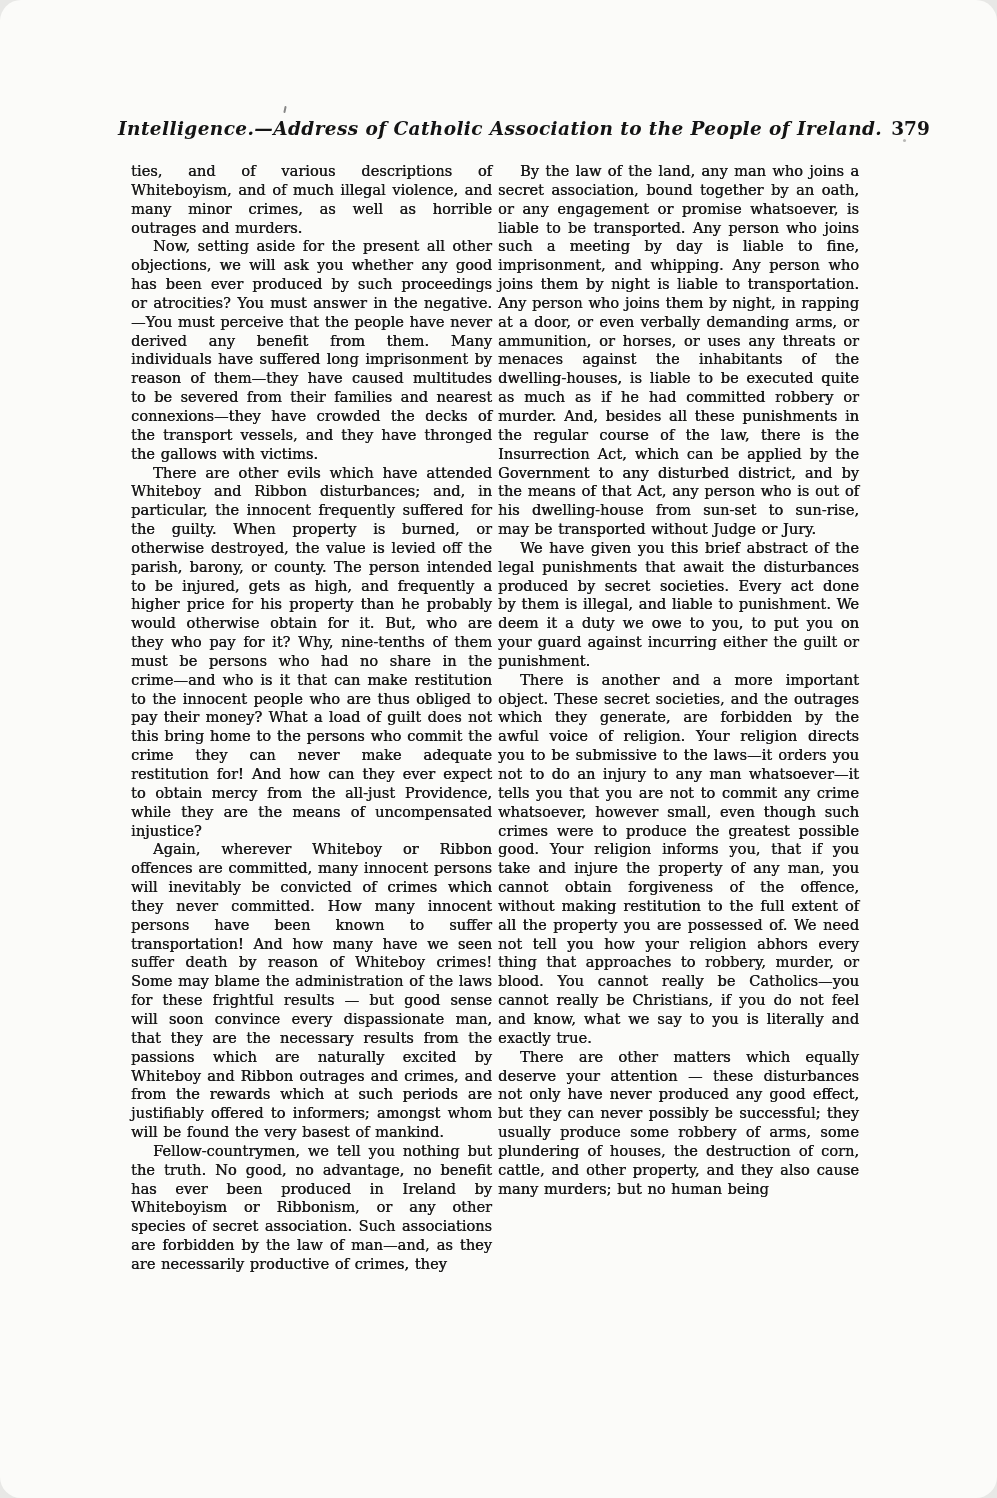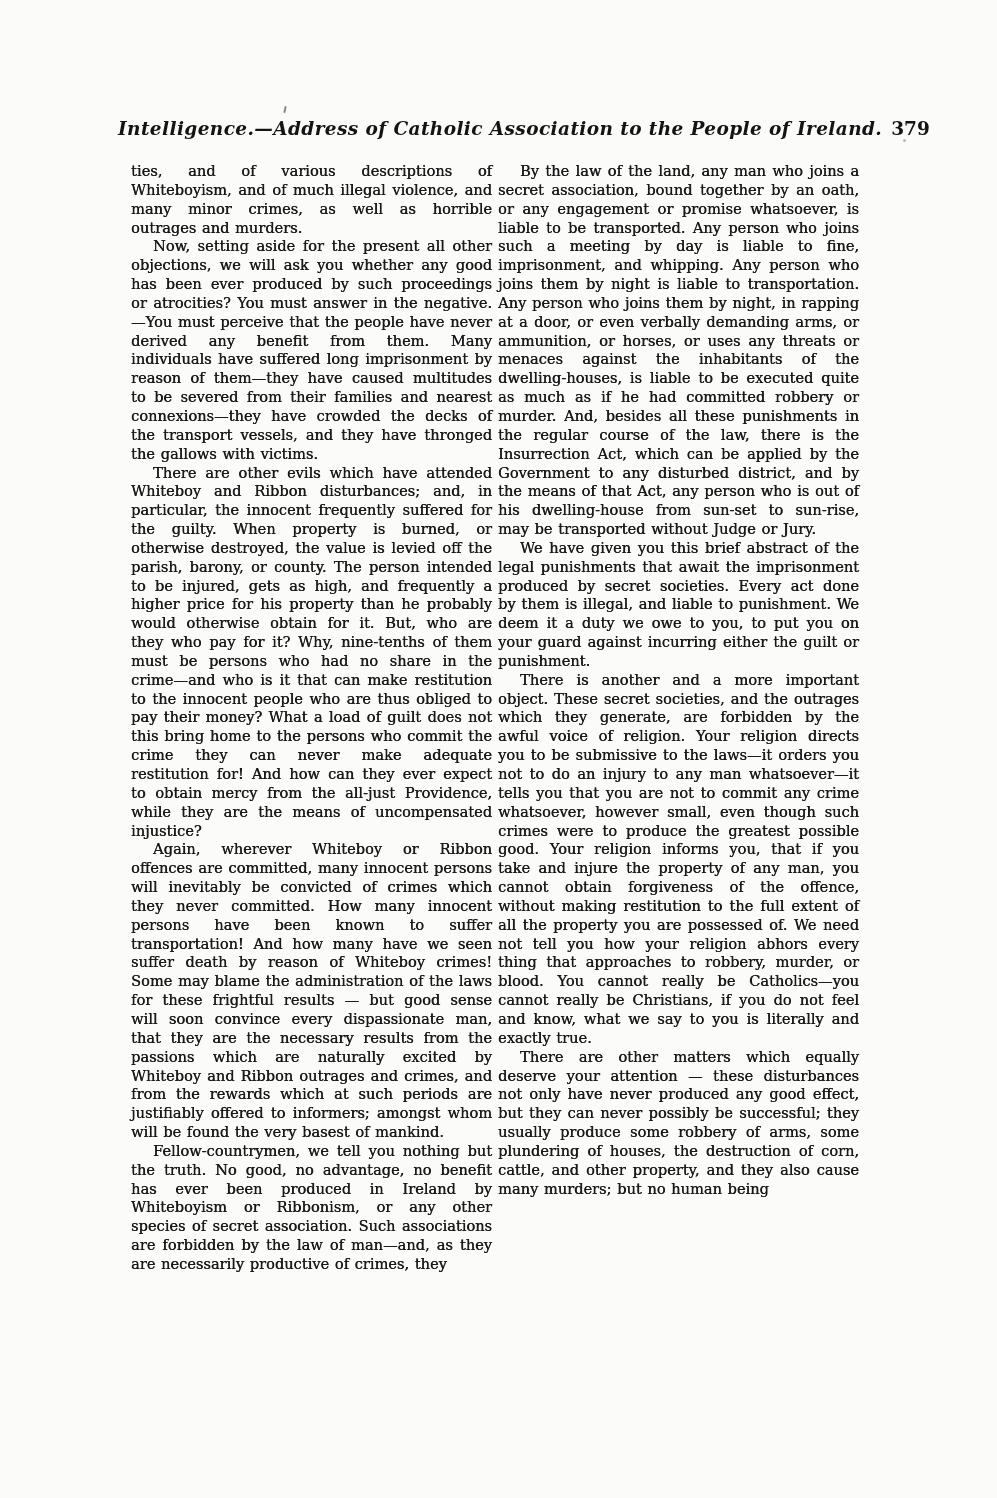--- a/index.html
+++ b/index.html
@@ -9,20 +9,21 @@
   }
   .page {
     position: relative;
     width: 997px;
     height: 1498px;
     margin: 0 auto;
     background: #fbfbf9;
     overflow: hidden;
     color: #161616;
     font-family: "DejaVu Serif", "Liberation Serif", serif;
+    border-radius: 21px;
   }
   
   .running-head {
     position: absolute;
     top: 118px;
     left: 118px;
     width: 752px;
     text-align: center;
     white-space: nowrap;
   }
@@ -107,20 +108,20 @@
     <div class="col">
       <p class="cont">ties, and of various descriptions of Whiteboyism, and of much illegal violence, and many minor crimes, as well as horrible outrages and murders.</p>
       <p>Now, setting aside for the present all other objections, we will ask you whether any good has been ever produced by such proceedings or atrocities?  You must answer in the negative.—You must perceive that the people have never derived any benefit from them.  Many individuals have suffered long imprisonment by reason of them—they have caused multitudes to be severed from their families and nearest connexions—they have crowded the decks of the transport vessels, and they have thronged the gallows with victims.</p>
       <p>There are other evils which have attended Whiteboy and Ribbon disturbances; and, in particular, the innocent frequently suffered for the guilty.  When property is burned, or otherwise destroyed, the value is levied off the parish, barony, or county.  The person intended to be injured, gets as high, and frequently a higher price for his property than he probably would otherwise obtain for it.  But, who are they who pay for it?  Why, nine-tenths of them must be persons who had no share in the crime—and who is it that can make restitution to the innocent people who are thus obliged to pay their money?  What a load of guilt does not this bring home to the persons who commit the crime they can never make adequate restitution for!  And how can they ever expect to obtain mercy from the all-just Providence, while they are the means of uncompensated injustice?</p>
       <p>Again, wherever Whiteboy or Ribbon offences are committed, many innocent persons will inevitably be convicted of crimes which they never committed.  How many innocent persons have been known to suffer transportation!  And how many have we seen suffer death by reason of Whiteboy crimes!  Some may blame the administration of the laws for these frightful results — but good sense will soon convince every dispassionate man, that they are the necessary results from the passions which are naturally excited by Whiteboy and Ribbon outrages and crimes, and from the rewards which at such periods are justifiably offered to informers; amongst whom will be found the very basest of mankind.</p>
       <p>Fellow-countrymen, we tell you nothing but the truth.  No good, no advantage, no benefit has ever been produced in Ireland by Whiteboyism or Ribbonism, or any other species of secret association.  Such associations are forbidden by the law of man—and, as they are necessarily productive of crimes, they</p>
     </div>
 
     <div class="col">
       <p>By the law of the land, any man who joins a secret association, bound together by an oath, or any engagement or promise whatsoever, is liable to be transported.  Any person who joins such a meeting by day is liable to fine, imprisonment, and whipping.  Any person who joins them by night is liable to transportation.  Any person who joins them by night, in rapping at a door, or even verbally demanding arms, or ammunition, or horses, or uses any threats or menaces against the inhabitants of the dwelling-houses, is liable to be executed quite as much as if he had committed robbery or murder.  And, besides all these punishments in the regular course of the law, there is the Insurrection Act, which can be applied by the Government to any disturbed district, and by the means of that Act, any person who is out of his dwelling-house from sun-set to sun-rise, may be transported without Judge or Jury.</p>
-      <p>We have given you this brief abstract of the legal punishments that await the imprisonment produced by secret societies.  Every act done by them is illegal, and liable to punishment.  We deem it a duty we owe to you, to put you on your guard against incurring either the guilt or punishment.</p>
+      <p>We have given you this brief abstract of the legal punishments that await the disturbances produced by secret societies.  Every act done by them is illegal, and liable to punishment.  We deem it a duty we owe to you, to put you on your guard against incurring either the guilt or punishment.</p>
       <p>There is another and a more important object.  These secret societies, and the outrages which they generate, are forbidden by the awful voice of religion.  Your religion directs you to be submissive to the laws—it orders you not to do an injury to any man whatsoever—it tells you that you are not to commit any crime whatsoever, however small, even though such crimes were to produce the greatest possible good.  Your religion informs you, that if you take and injure the property of any man, you cannot obtain forgiveness of the offence, without making restitution to the full extent of all the property you are possessed of.  We need not tell you how your religion abhors every thing that approaches to robbery, murder, or blood.  You cannot really be Catholics—you cannot really be Christians, if you do not feel and know, what we say to you is literally and exactly true.</p>
       <p>There are other matters which equally deserve your attention — these disturbances not only have never produced any good effect, but they can never possibly be successful; they usually produce some robbery of arms, some plundering of houses, the destruction of corn, cattle, and other property, and they also cause many murders; but no human being</p>
     </div>
 
   </div>
 
 </div>
 
 </body></html>

